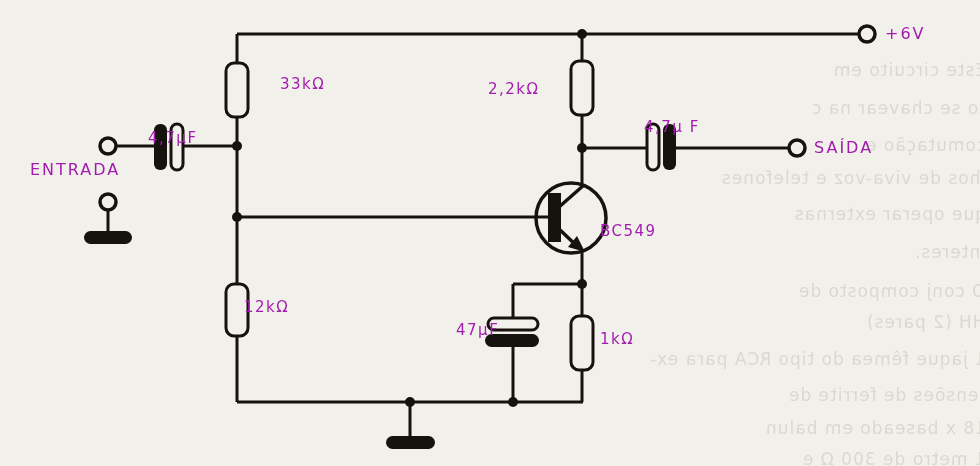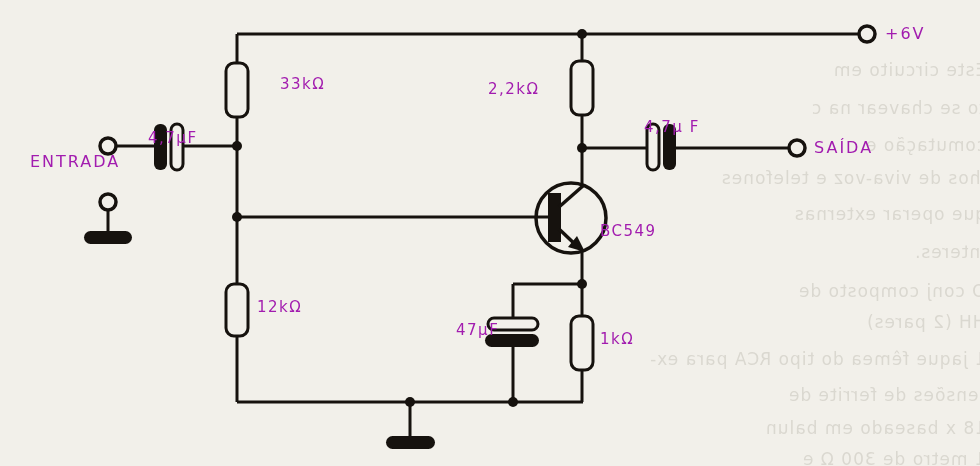--- a/index.html
+++ b/index.html
@@ -109,24 +109,24 @@
     <circle cx="237" cy="146" r="5" fill="#16120e" stroke="none"></circle>
     <circle cx="237" cy="217" r="5" fill="#16120e" stroke="none"></circle>
     <circle cx="582" cy="34" r="5" fill="#16120e" stroke="none"></circle>
     <circle cx="582" cy="148" r="5" fill="#16120e" stroke="none"></circle>
     <circle cx="582" cy="284" r="5" fill="#16120e" stroke="none"></circle>
     <circle cx="410" cy="402" r="5" fill="#16120e" stroke="none"></circle>
     <circle cx="513" cy="402" r="5" fill="#16120e" stroke="none"></circle>
   </svg>
 
   <span class="lbl lbl-big" style="left:885px; top:26px;">+6V</span>
-  <span class="lbl lbl-big" style="left:30px;  top:154px;">ENTRADA</span>
+  <span class="lbl lbl-big" style="left:30px;  top:162px;">ENTRADA</span>
   <span class="lbl lbl-big" style="left:814px; top:140px;">SAÍDA</span>
   <span class="lbl" style="left:255px; top:77px;margin-left:25px;">33kΩ</span>
   <span class="lbl" style="left:488px; top:82px;">2,2kΩ</span>
-  <span class="lbl" style="left:257px; top:300px;text-align:center;">12kΩ</span>
+  <span class="lbl" style="left:244px; top:300px;text-align:center;">12kΩ</span>
   <span class="lbl" style="left:600px; top:332px;">1kΩ</span>
   <span class="lbl" style="left:148px; top:97px;margin-top:34px;">4,7µF</span>
   <span class="lbl" style="left:644px; top:100px;margin-top:20px;">4,7µ F</span>
   <span class="lbl" style="left:456px; top:323px;">47µF</span>
   <span class="lbl" style="left:600px; top:224px;">BC549</span>
 
 </div>
 
 </body></html>

